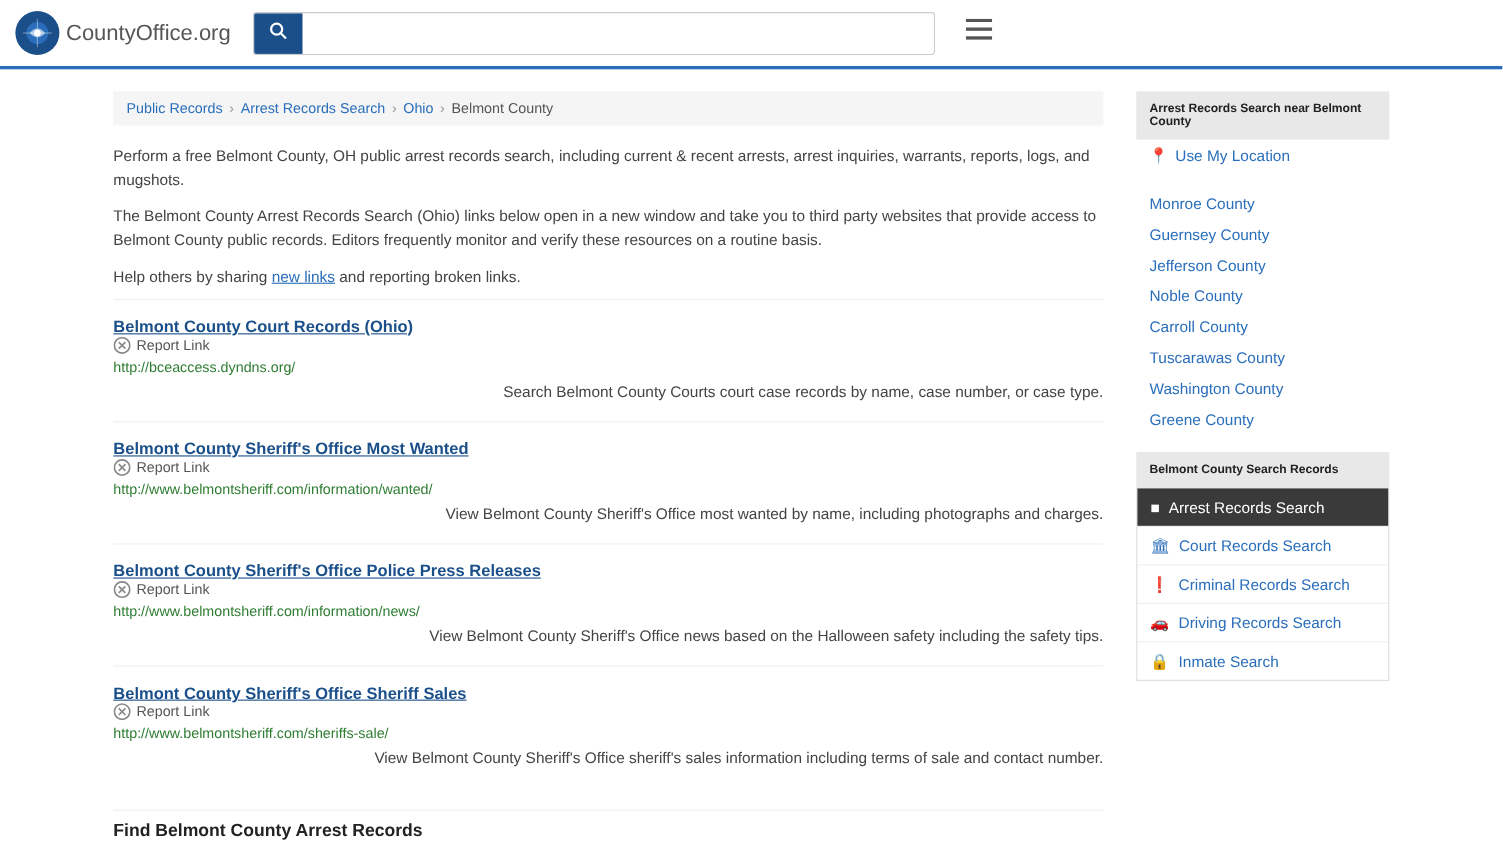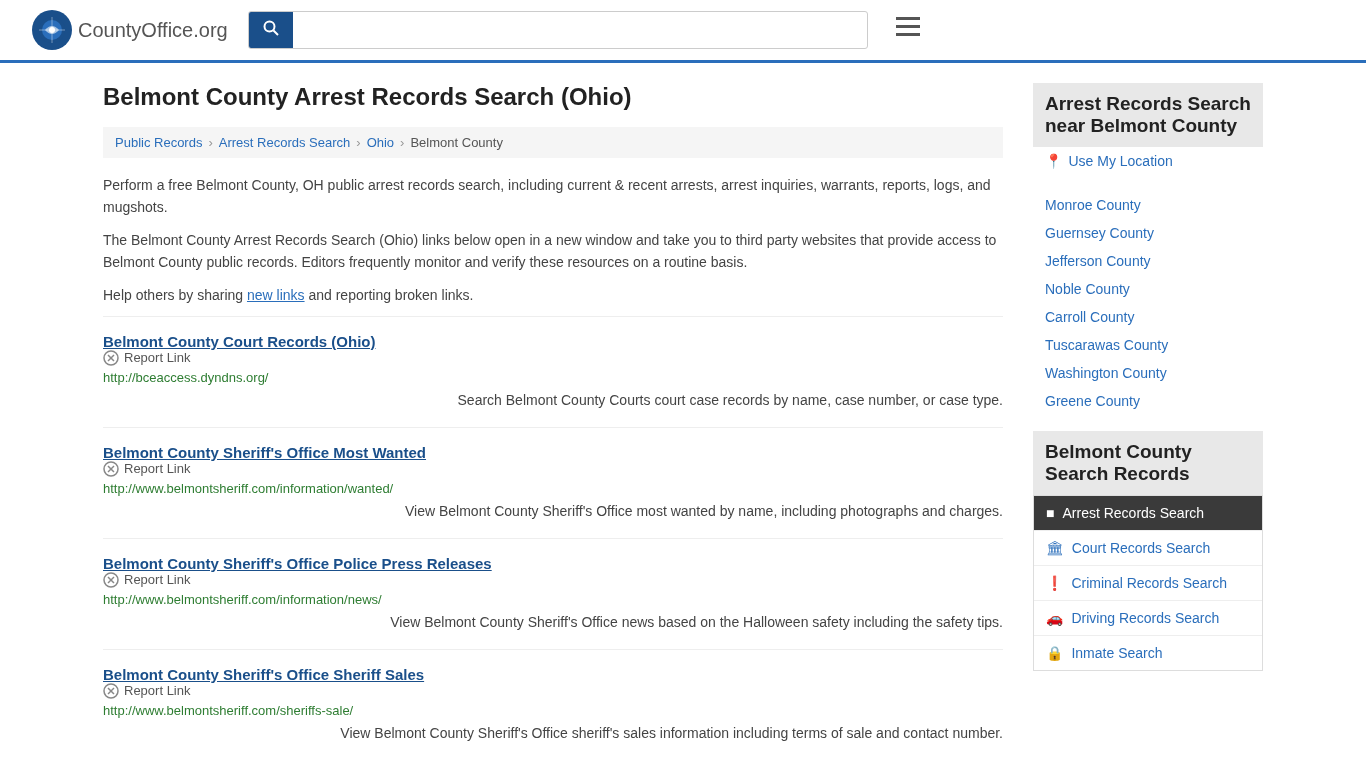--- a/index.html
+++ b/index.html
@@ -2,21 +2,21 @@
 <html><head>
   <meta charset="utf-8">
   <style>
     * { box-sizing: border-box; margin: 0; padding: 0; }
     body { font-family: Arial, sans-serif; font-size: 14px; color: #333; background: #fff; }
 
     
     .header {
       background: #fff;
       border-bottom: 3px solid #2a6ebb;
-      padding: 10px 32px;
+      padding: 10px 14px;
       display: flex;
       align-items: center;
       gap: 20px;
     }
     .logo-area {
       display: flex;
       align-items: center;
       gap: 6px;
       text-decoration: none;
     }
@@ -175,21 +175,21 @@
       font-weight: bold;
       color: #222;
       margin-top: 20px;
       padding-top: 10px;
     }
 
     
     .sidebar-section-title {
       background: #e8e8e8;
       padding: 10px 12px;
-      font-size: 19px;
+      font-size: 11px;
       font-weight: bold;
       color: #222;
       margin-bottom: 0;
     }
     .sidebar-list {
       list-style: none;
       margin-bottom: 16px;
     }
     .sidebar-list li {
       padding: 0;
@@ -271,21 +271,20 @@
       <rect y="8" width="24" height="3" fill="#555"></rect>
       <rect y="16" width="24" height="3" fill="#555"></rect>
     </svg>
   </button>
 </header>
 
 <div class="main-container">
 
   <div class="content-area">
 
-    <h1 class="page-title">Belmont County Arrest Records Search (Ohio)</h1>
 
     <nav class="breadcrumb">
       <a href="#">Public Records</a>
       <span class="sep">›</span>
       <a href="#">Arrest Records Search</a>
       <span class="sep">›</span>
       <a href="#">Ohio</a>
       <span class="sep">›</span>
       <span>Belmont County</span>
     </nav>

